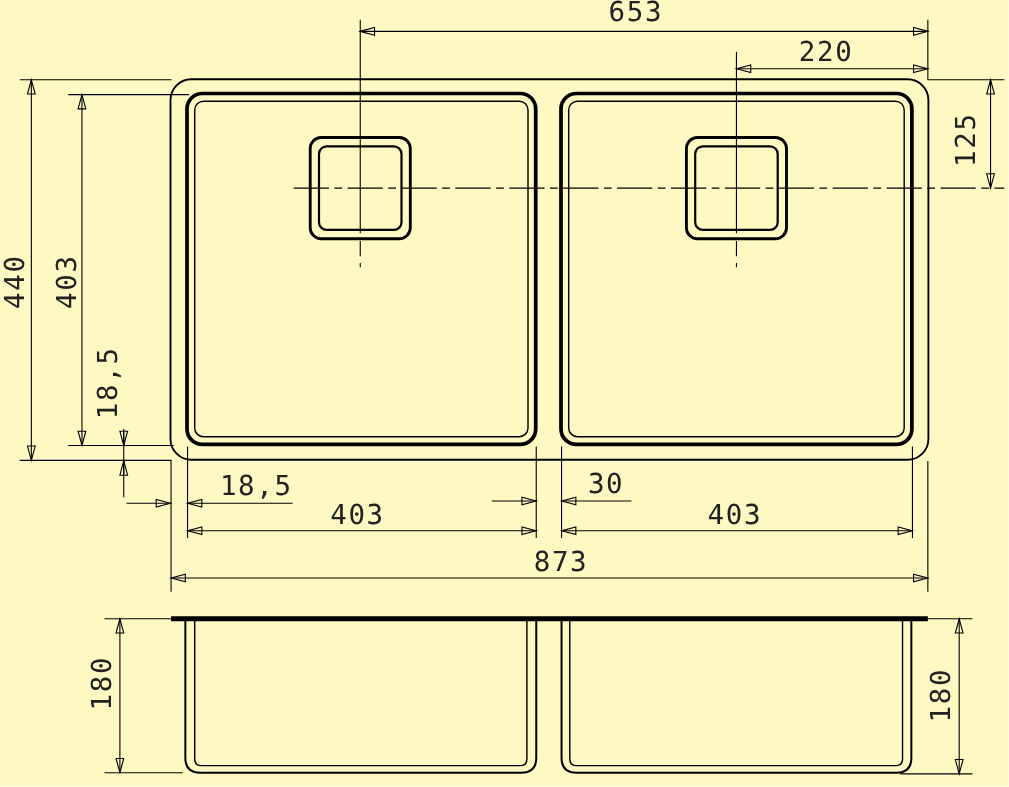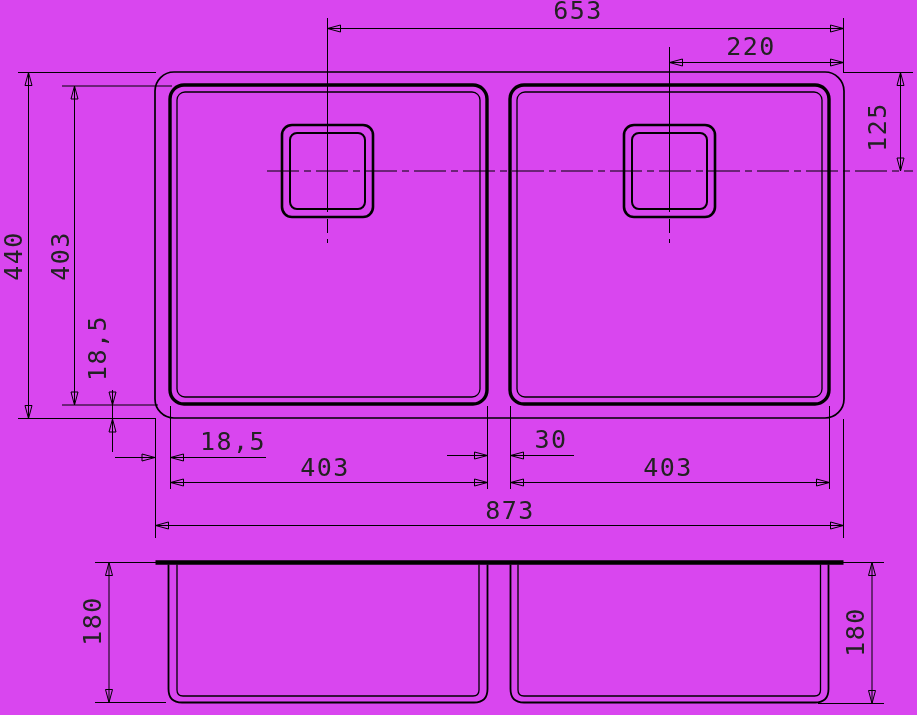--- a/index.html
+++ b/index.html
@@ -1,16 +1,16 @@
 <!DOCTYPE html>
 <html><head>
 <meta charset="utf-8">
 <style>
   html,body{margin:0;padding:0;background:#fff;}
-  .stage{position:relative;width:917px;height:715px;background:#d946ef;overflow:hidden;}
+  .stage{position:relative;width:917px;height:715px;background:#fef9c3;overflow:hidden;}
   svg{position:absolute;left:0;top:0;}
   
   .s1  {stroke:#000;stroke-width:1;  fill:none;}           
   .s17 {stroke:#000;stroke-width:1.7;fill:none;}           
   .s34 {stroke:#000;stroke-width:3.4;fill:none;}           
   .s13 {stroke:#000;stroke-width:1.3;fill:none;}           
   .s26 {stroke:#000;stroke-width:2.6;fill:none;}           
   .s2  {stroke:#000;stroke-width:2;  fill:none;}           
   .s18 {stroke:#000;stroke-width:1.8;fill:none;}           
   .s45 {stroke:#000;stroke-width:4.5;fill:none;}           

